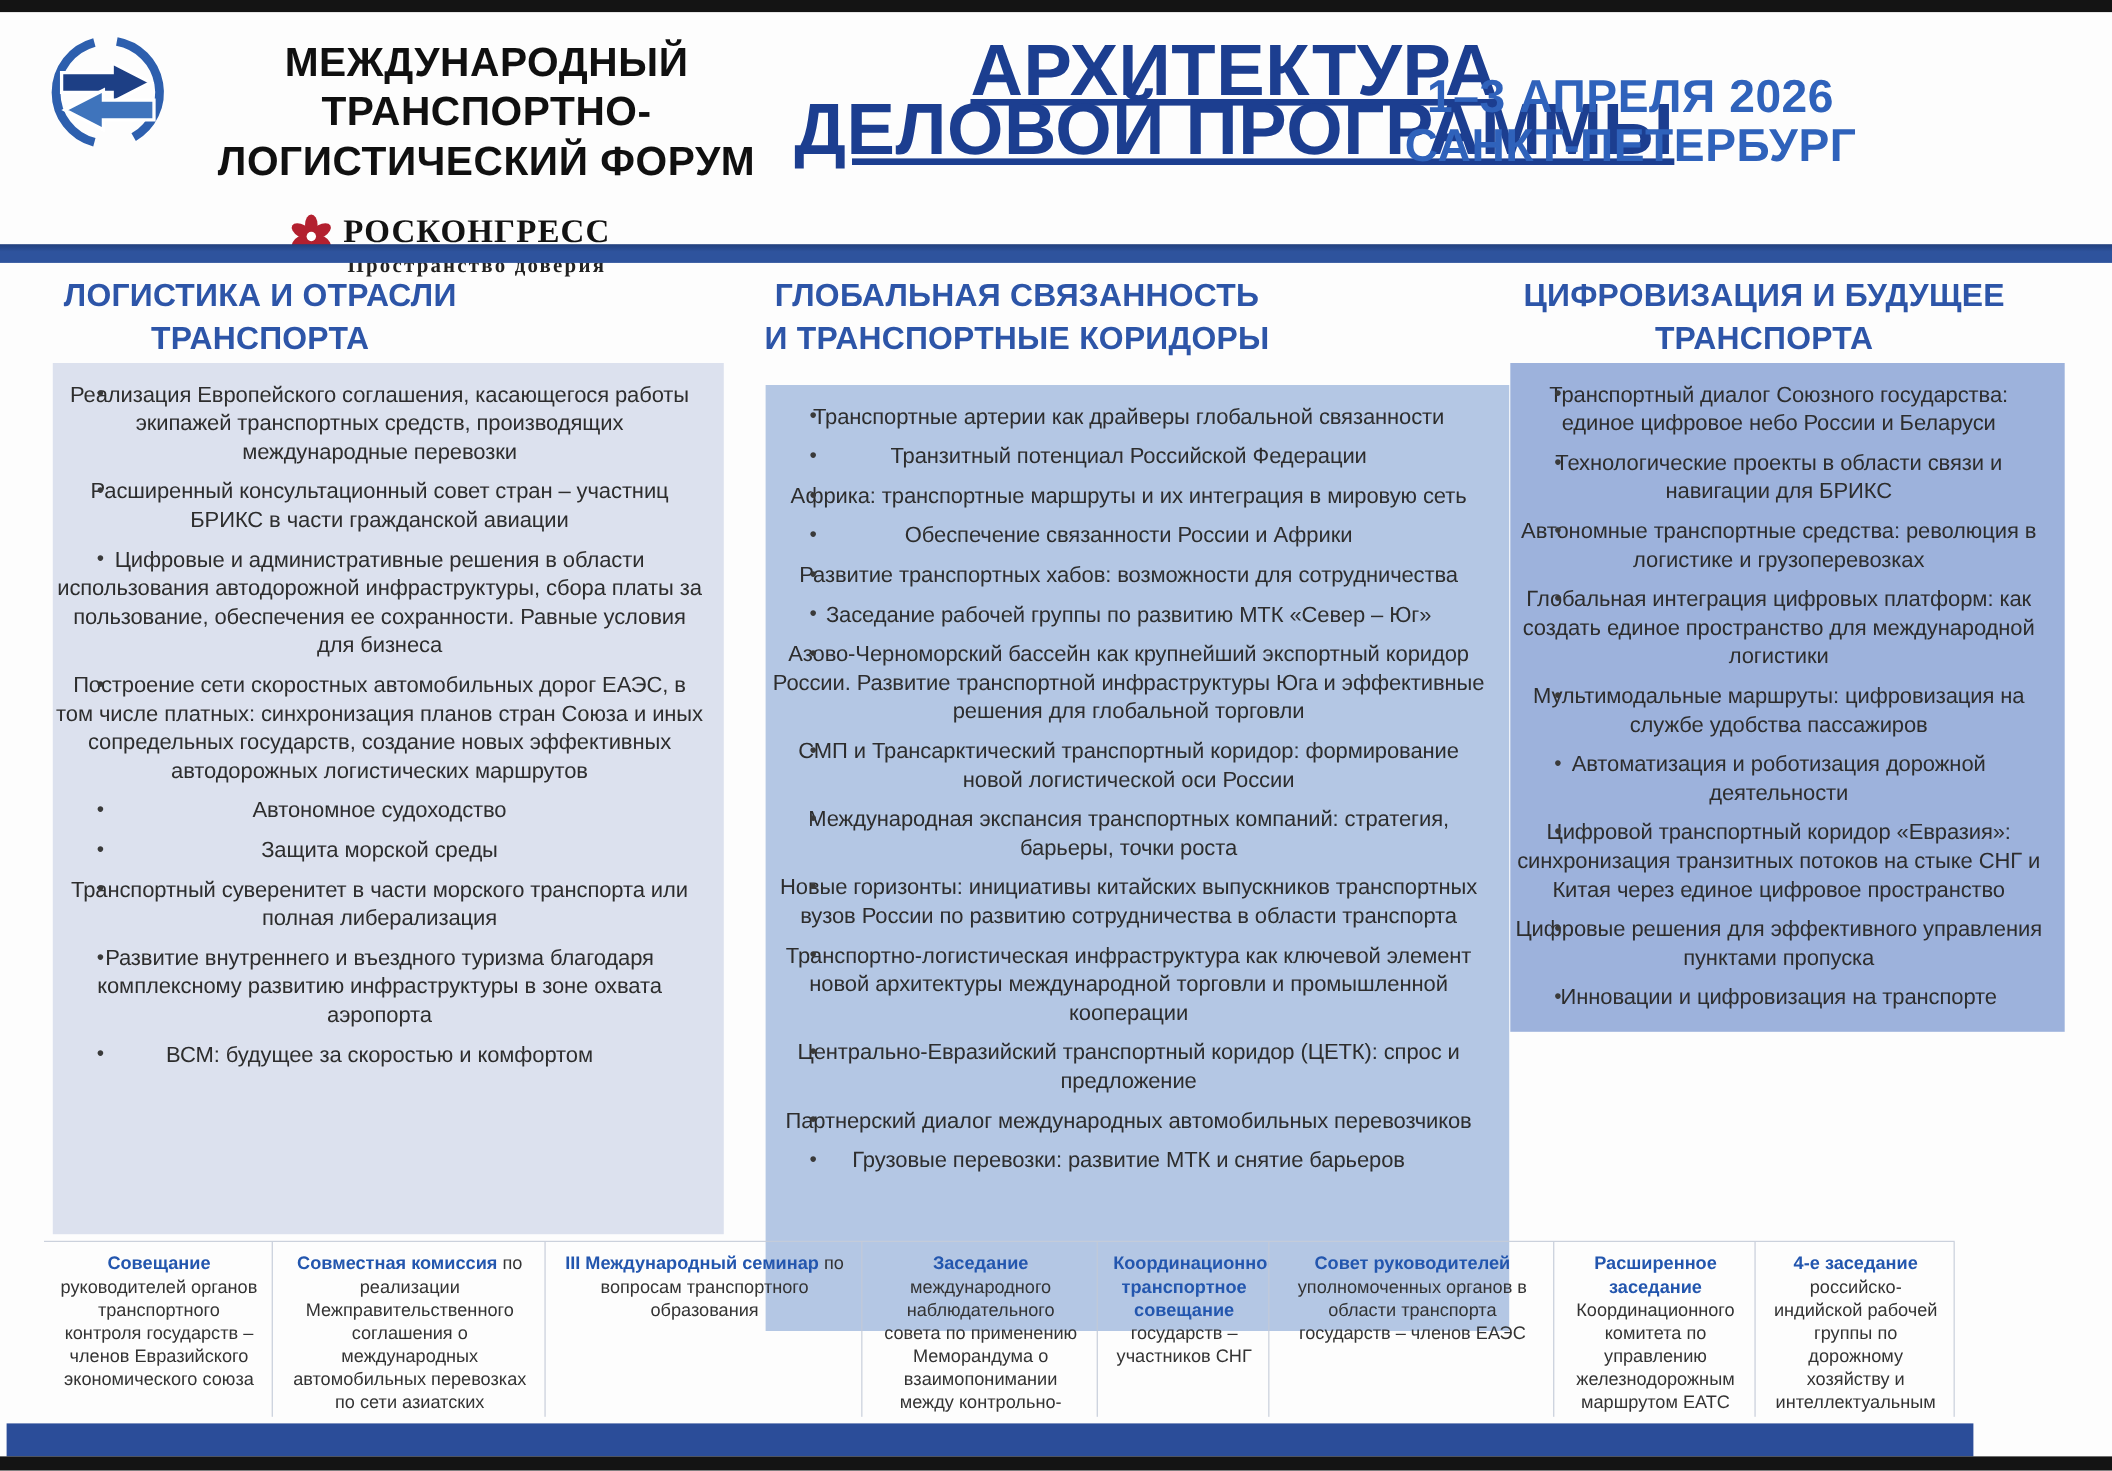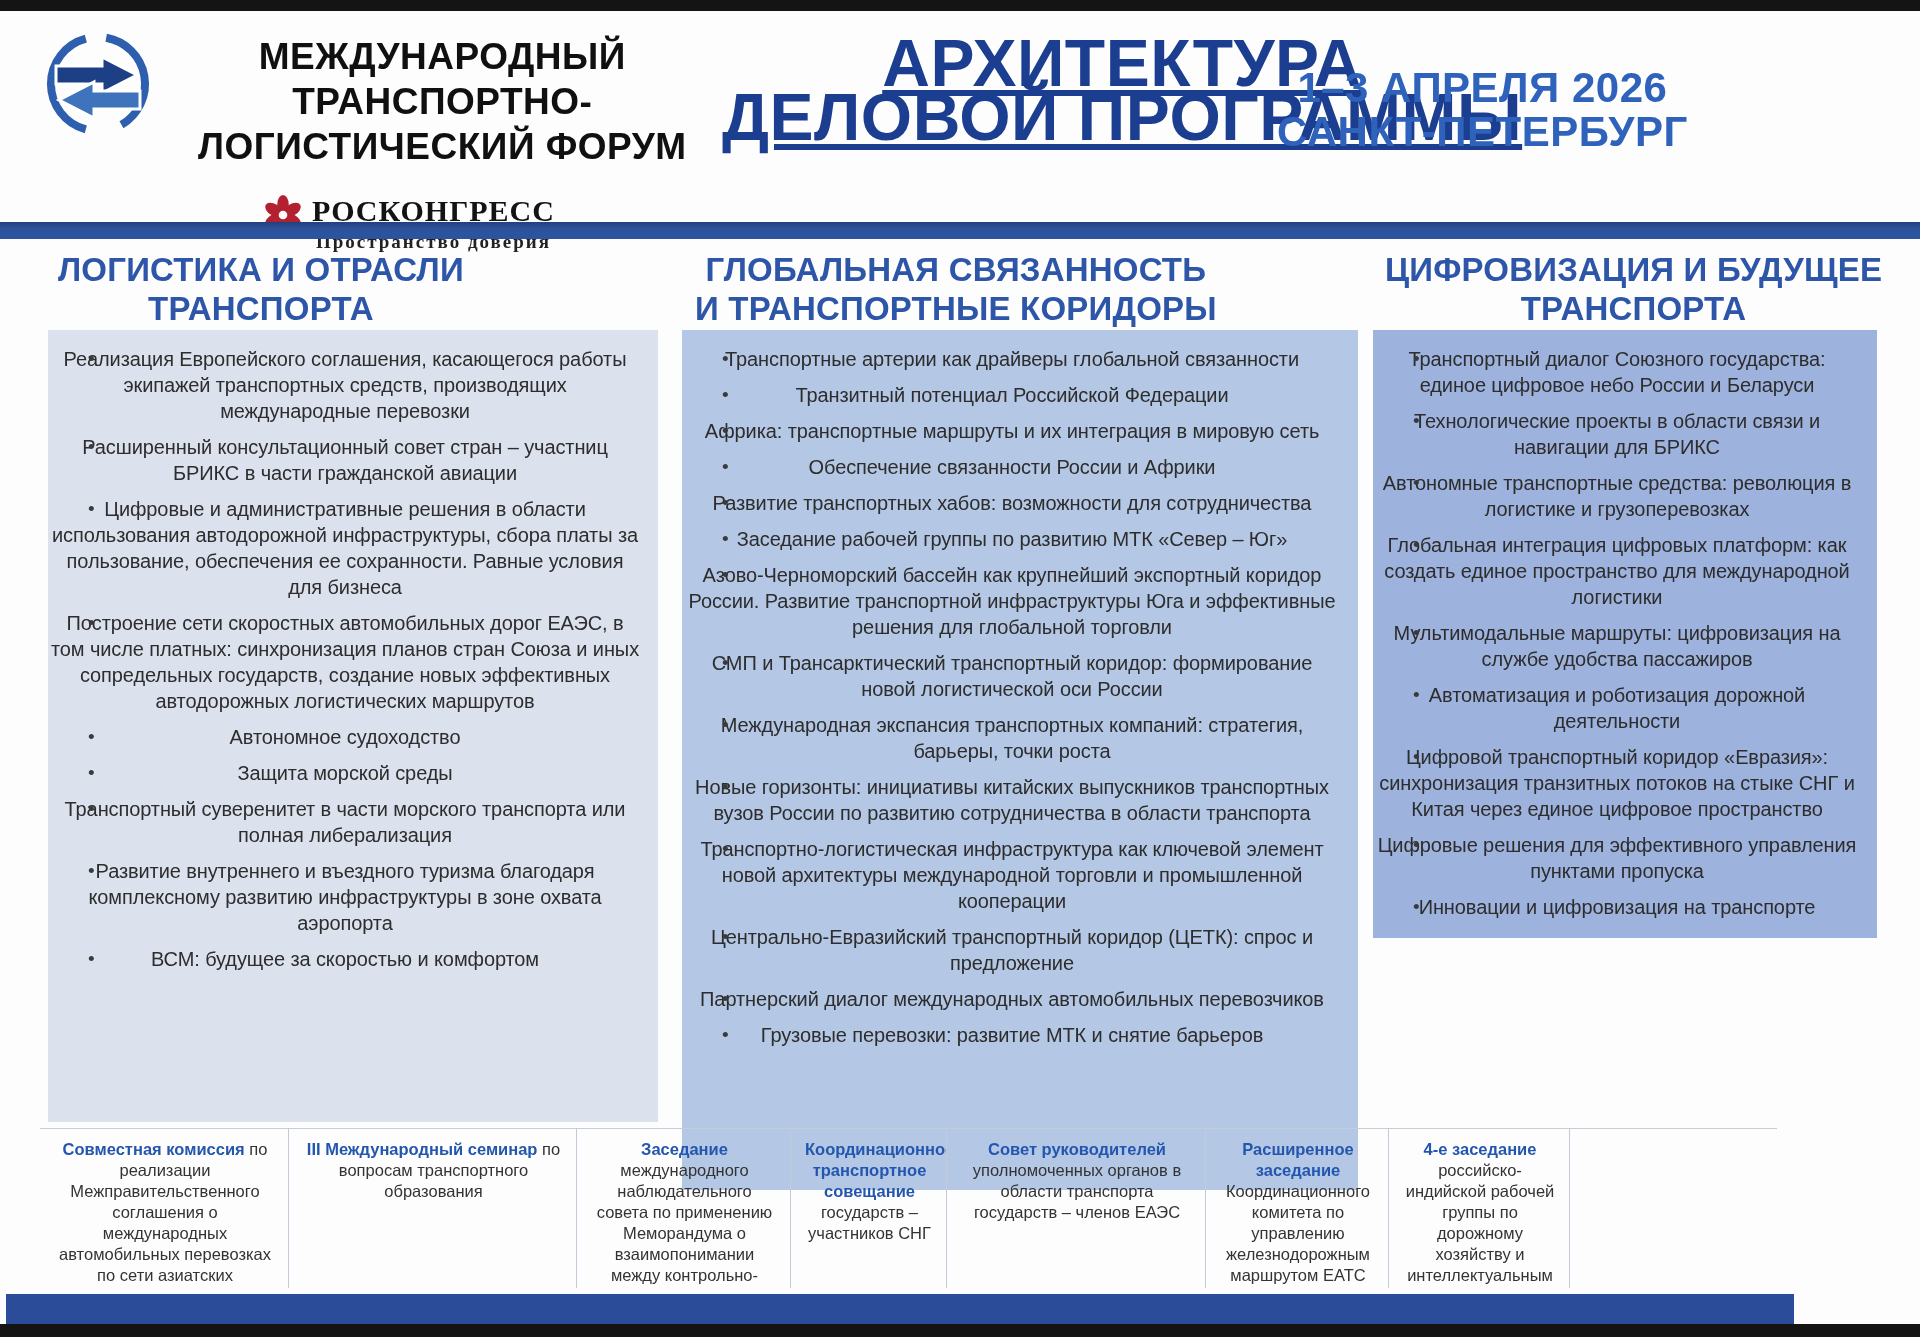--- a/index.html
+++ b/index.html
@@ -24,26 +24,26 @@
   .rosc-tag{font-family:"Liberation Serif",serif;font-size:19px;font-weight:600;letter-spacing:2px;color:#222;margin-top:3px;}
   .main-title{position:absolute;left:722px;top:36px;font-size:66px;font-weight:800;line-height:54px;
     color:var(--title-blue);letter-spacing:.5px;text-decoration:underline;}
   .date-block{position:absolute;left:1277px;top:66px;font-size:42px;font-weight:700;line-height:44px;
     color:var(--date-blue);letter-spacing:.5px;}
 
   .divider-bar{position:absolute;left:0;top:222px;width:1920px;height:17px;
     background:linear-gradient(#22407c,var(--bar-blue) 40%);}
 
   
-  .col-head{position:absolute;top:250px;font-size:33px;font-weight:800;line-height:39px;
+  .col-head{position:absolute;top:250px;font-size:29px;font-weight:800;line-height:39px;
     color:var(--header-accent);letter-spacing:.2px;}
   #col1-head{left:58px;} #col2-head{left:695px;} #col3-head{left:1385px;}
   .box{position:absolute;top:330px;padding:16px 6px 0 0;}
   #box1{left:48px;width:610px;height:792px;background:var(--box1);}
-  #box2{left:682px;width:676px;height:860px;background:var(--box2);}
+  #box2{left:696px;width:676px;height:860px;background:var(--box2);margin-top:20px;}
   #box3{left:1373px;width:504px;height:608px;background:var(--box3);}
   ul.topics{list-style:none;}
   .topics li{position:relative;padding-right:10px;font-size:20px;line-height:26px;
     margin-bottom:10px;color:var(--text-dark);letter-spacing:-.1px;}
   .topics li::before{content:"•";position:absolute;left:40px;top:0;font-size:19px;color:#3a3a3a;}
 
   
   .events-row{position:absolute;left:40px;top:1128px;width:1737px;height:160px;display:flex;
     border-top:1px solid #c6cdd9;}
   .event-cell{padding:10px 12px 0 14px;font-size:16.5px;line-height:21px;color:#333;overflow:hidden;}
@@ -156,20 +156,24 @@
         <li>Глобальная интеграция цифровых платформ: как создать единое пространство для международной логистики</li>
         <li>Мультимодальные маршруты: цифровизация на службе удобства пассажиров</li>
         <li>Автоматизация и роботизация дорожной деятельности</li>
         <li>Цифровой транспортный коридор «Евразия»: синхронизация транзитных потоков на стыке СНГ и Китая через единое цифровое пространство</li>
         <li>Цифровые решения для эффективного управления пунктами пропуска</li>
         <li>Инновации и цифровизация на транспорте</li>
       </ul>
   </div>
 
   <div class="events-row">
+    <div class="event-cell w1">
+      <span class="lead">Совещание</span>
+      <span>руководителей органов транспортного контроля государств – членов Евразийского экономического союза</span>
+    </div>
     <div class="event-cell w2">
       <span class="lead">Совместная комиссия</span>
       <span>по реализации Межправительственного соглашения о международных автомобильных перевозках по сети азиатских автомобильных дорог</span>
     </div>
     <div class="event-cell w3">
       <span class="lead">III Международный семинар</span>
       <span>по вопросам транспортного образования</span>
     </div>
     <div class="event-cell w4">
       <span class="lead">Заседание</span>

